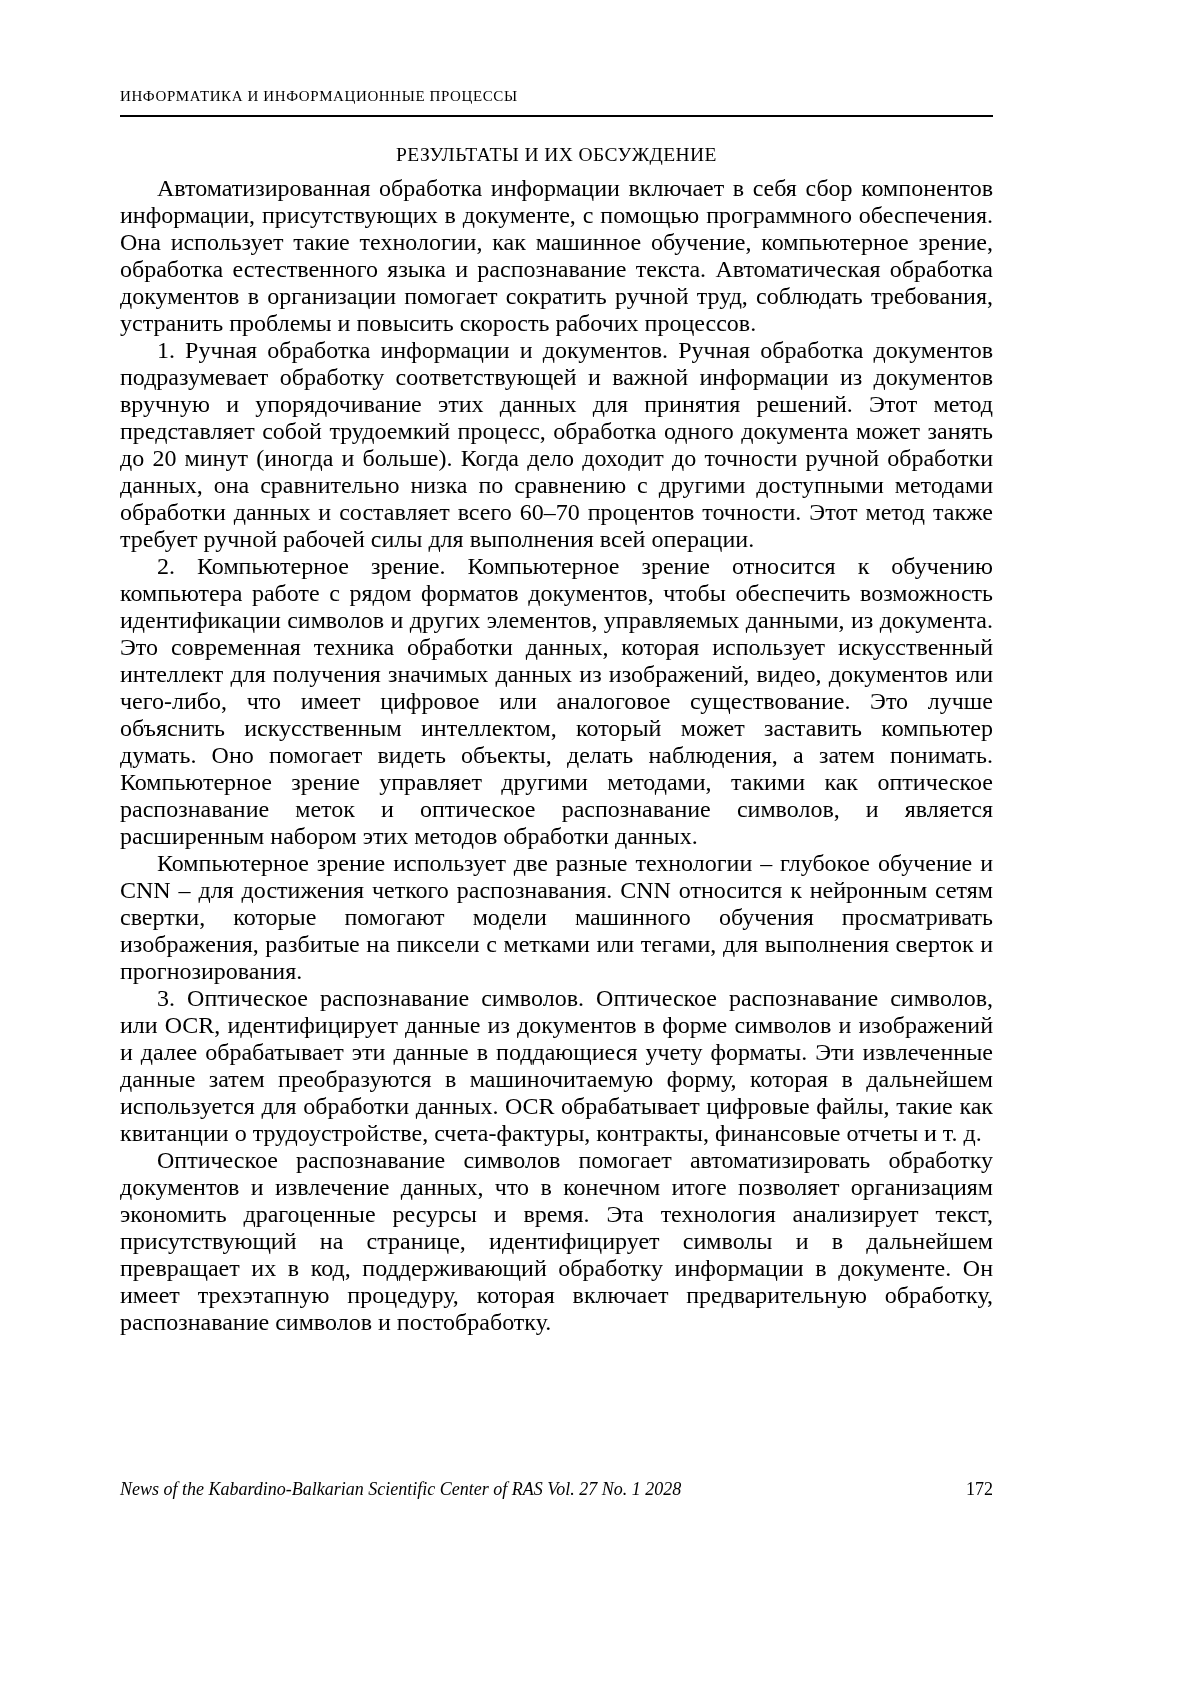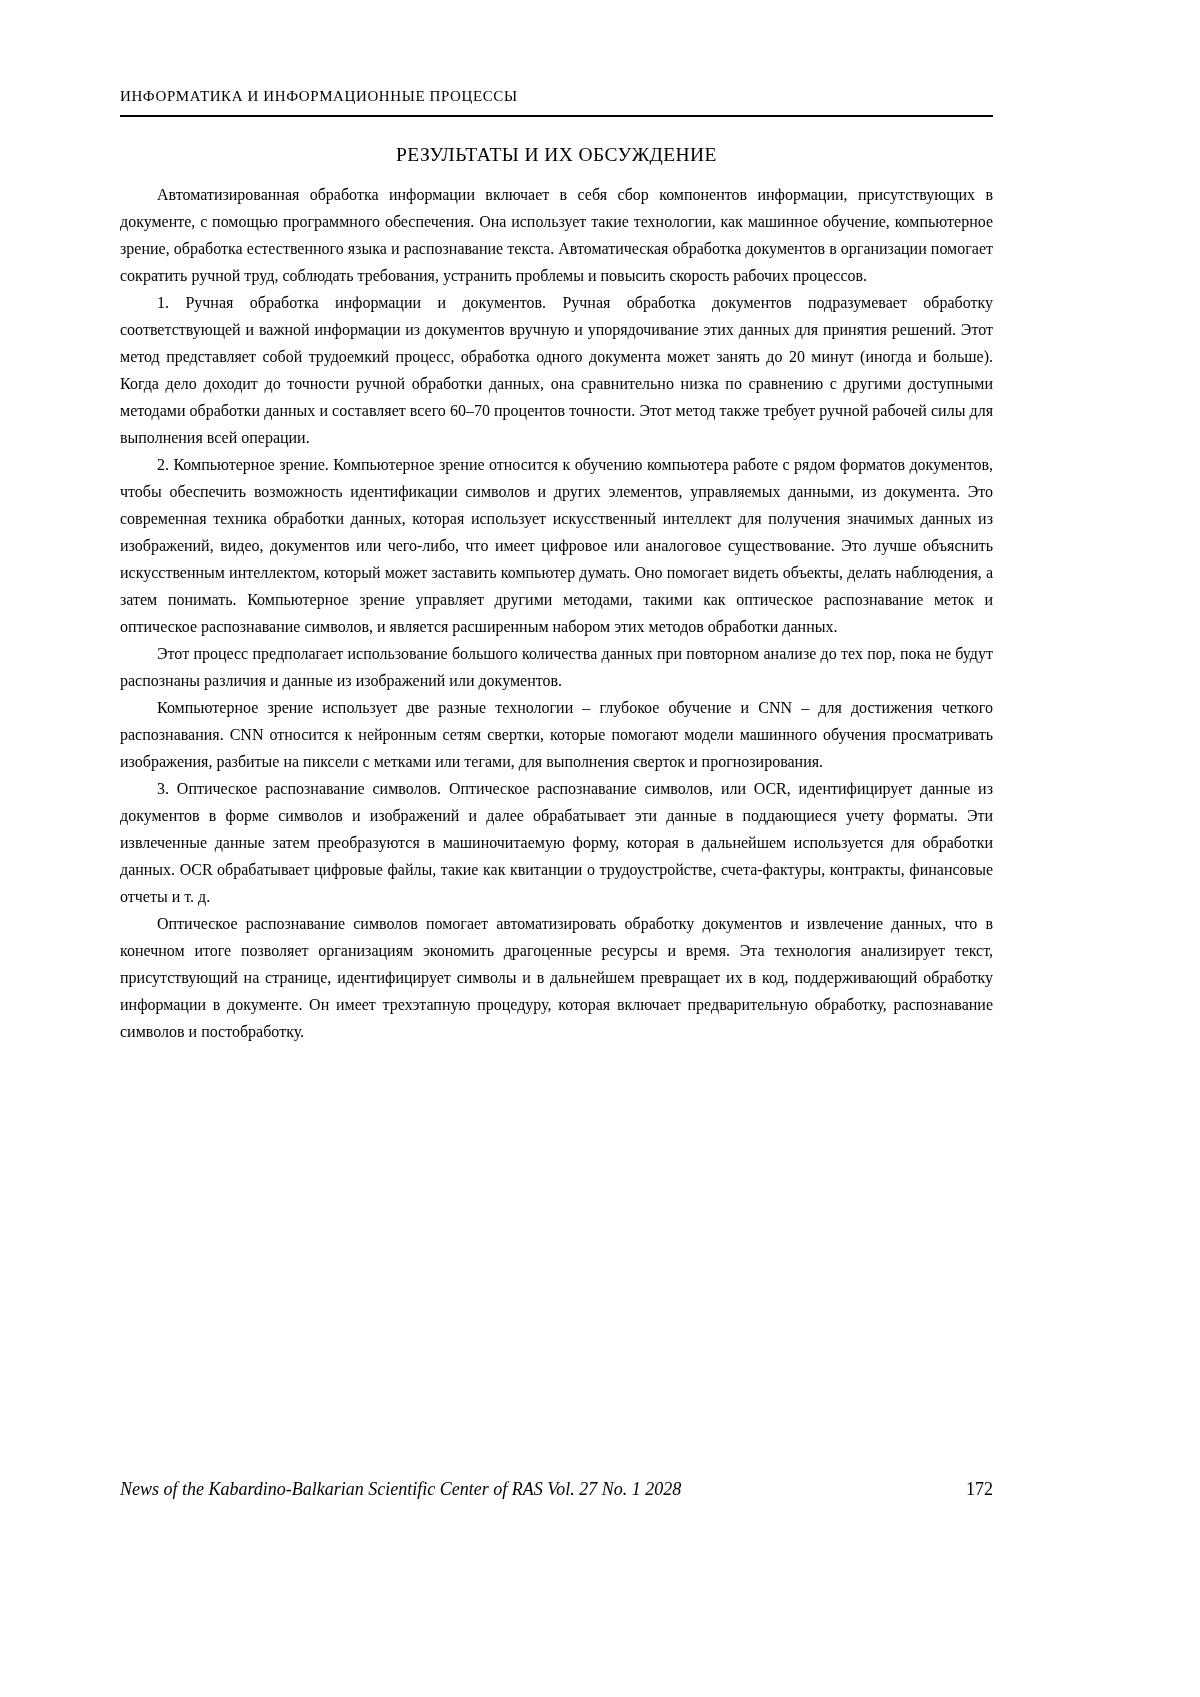--- a/index.html
+++ b/index.html
@@ -26,27 +26,27 @@
     font-size: 15px;
     letter-spacing: 0.6px;
     padding-bottom: 10px;
     border-bottom: 2.5px solid #000000;
   }
   .section-title {
     text-align: center;
     font-size: 19.5px;
     letter-spacing: 0.4px;
     margin-top: 27px;
-    margin-bottom: 15px;
+    margin-bottom: 9px;
   }
   .body-text p {
     margin: 0;
     text-indent: 37px;
     text-align: justify;
-    font-size: 16px;
+    font-size: 24px;
     line-height: 27px;
     hyphens: none;
   }
   .footer {
     position: absolute;
     left: 120px;
     right: 118px;
     top: 1479px;
     display: flex;
     justify-content: space-between;
@@ -70,21 +70,20 @@
     <div class="running-head">
       <span>ИНФОРМАТИКА И ИНФОРМАЦИОННЫЕ ПРОЦЕССЫ</span>
     </div>
 
     <div class="section-title">РЕЗУЛЬТАТЫ И ИХ ОБСУЖДЕНИЕ</div>
 
     <div class="body-text">
       <p>Автоматизированная обработка информации включает в себя сбор компонентов информации, присутствующих в документе, с помощью программного обеспечения. Она использует такие технологии, как машинное обучение, компьютерное зрение, обработка естественного языка и распознавание текста. Автоматическая обработка документов в организации помогает сократить ручной труд, соблюдать требования, устранить проблемы и повысить скорость рабочих процессов.</p>
       <p>1. Ручная обработка информации и документов. Ручная обработка документов подразумевает обработку соответствующей и важной информации из документов вручную и упорядочивание этих данных для принятия решений. Этот метод представляет собой трудоемкий процесс, обработка одного документа может занять до 20 минут (иногда и больше). Когда дело доходит до точности ручной обработки данных, она сравнительно низка по сравнению с другими доступными методами обработки данных и составляет всего 60–70 процентов точности. Этот метод также требует ручной рабочей силы для выполнения всей операции.</p>
       <p>2. Компьютерное зрение. Компьютерное зрение относится к обучению компьютера работе с рядом форматов документов, чтобы обеспечить возможность идентификации символов и других элементов, управляемых данными, из документа. Это современная техника обработки данных, которая использует искусственный интеллект для получения значимых данных из изображений, видео, документов или чего-либо, что имеет цифровое или аналоговое существование. Это лучше объяснить искусственным интеллектом, который может заставить компьютер думать. Оно помогает видеть объекты, делать наблюдения, а затем понимать. Компьютерное зрение управляет другими методами, такими как оптическое распознавание меток и оптическое распознавание символов, и является расширенным набором этих методов обработки данных.</p>
-      <p>Этот процесс предполагает использование большого количества данных при повторном анализе до тех пор, пока не будут распознаны различия и данные из изображений или документов.</p>
       <p>Компьютерное зрение использует две разные технологии – глубокое обучение и CNN – для достижения четкого распознавания. CNN относится к нейронным сетям свертки, которые помогают модели машинного обучения просматривать изображения, разбитые на пиксели с метками или тегами, для выполнения сверток и прогнозирования.</p>
       <p>3. Оптическое распознавание символов. Оптическое распознавание символов, или OCR, идентифицирует данные из документов в форме символов и изображений и далее обрабатывает эти данные в поддающиеся учету форматы. Эти извлеченные данные затем преобразуются в машиночитаемую форму, которая в дальнейшем используется для обработки данных. OCR обрабатывает цифровые файлы, такие как квитанции о трудоустройстве, счета-фактуры, контракты, финансовые отчеты и т. д.</p>
       <p>Оптическое распознавание символов помогает автоматизировать обработку документов и извлечение данных, что в конечном итоге позволяет организациям экономить драгоценные ресурсы и время. Эта технология анализирует текст, присутствующий на странице, идентифицирует символы и в дальнейшем превращает их в код, поддерживающий обработку информации в документе. Он имеет трехэтапную процедуру, которая включает предварительную обработку, распознавание символов и постобработку.</p>
     </div>
 
   </div>
 
   <div class="footer">
     <span class="journal-line">News of the Kabardino-Balkarian Scientific Center of RAS   Vol. 27   No. 1   2028</span>
     <span class="page-number">172</span>

